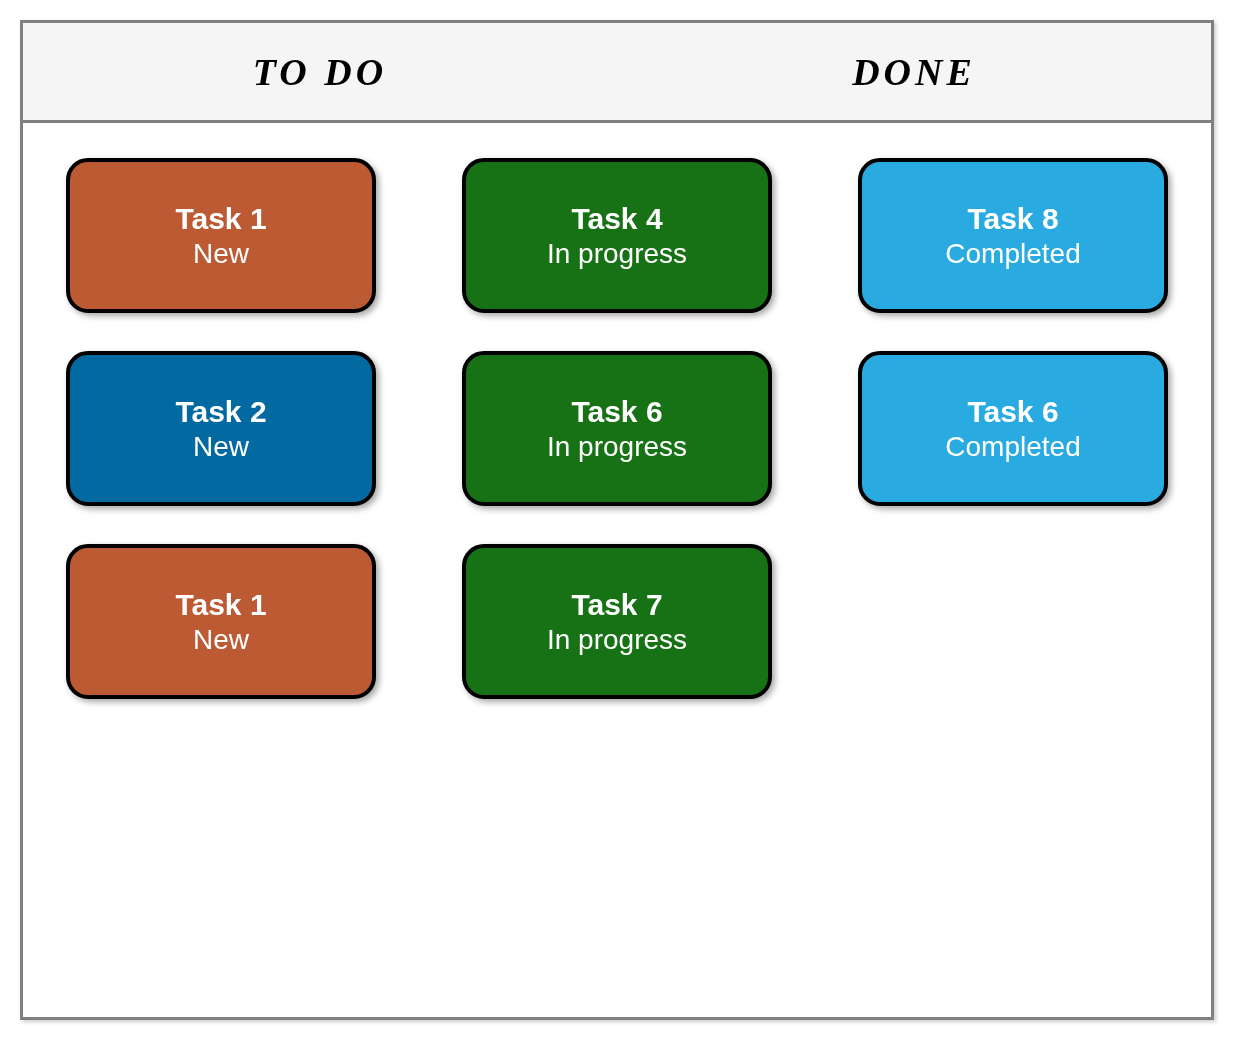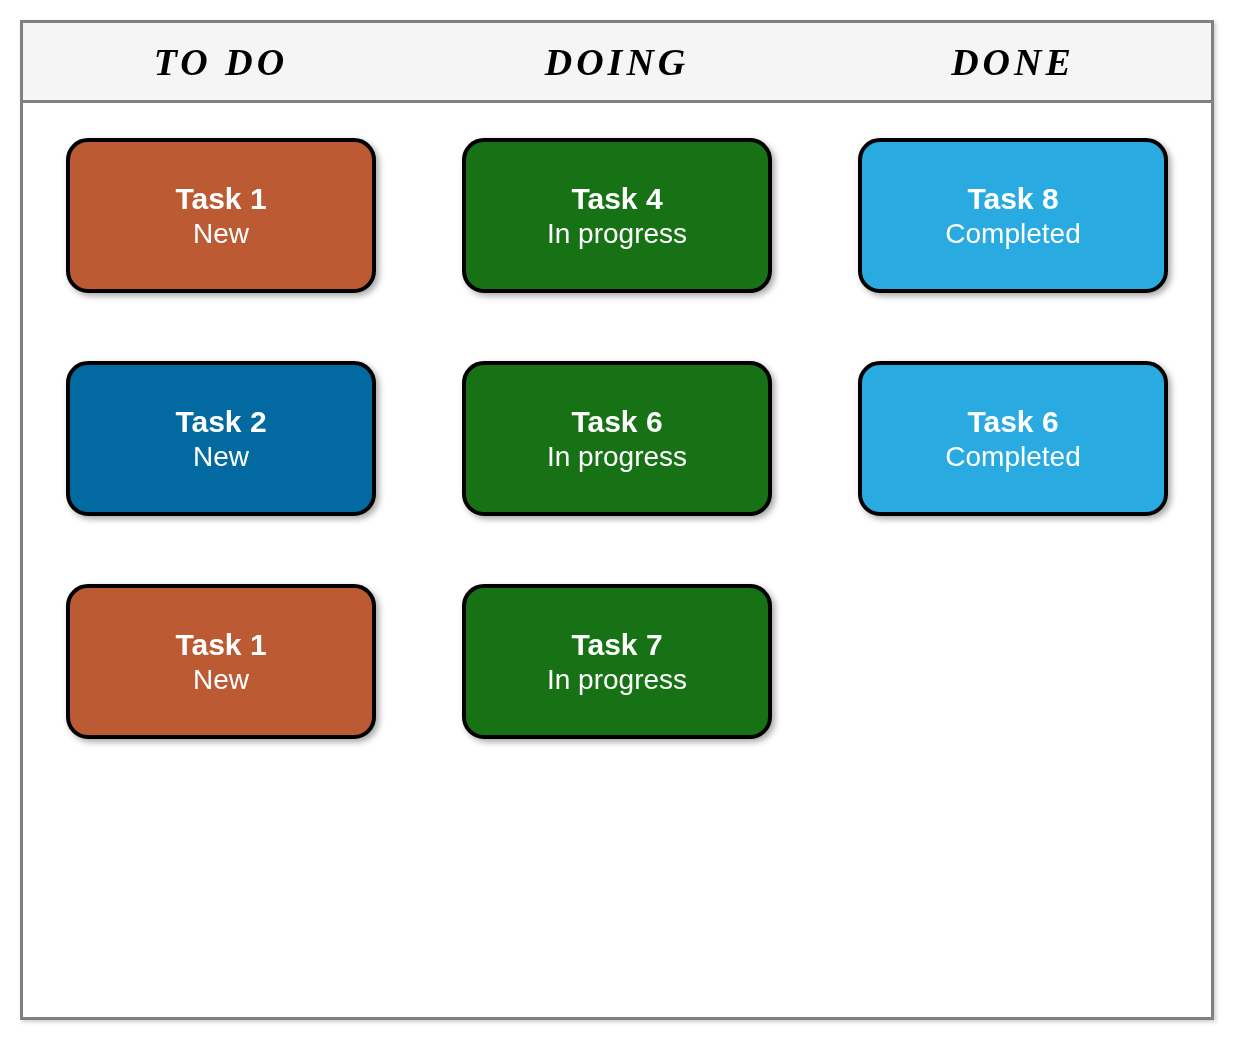--- a/index.html
+++ b/index.html
@@ -18,21 +18,21 @@
       border: 3px solid #808080;
       background: #ffffff;
       box-shadow: 2px 2px 4px rgba(0,0,0,0.2);
       display: flex;
       flex-direction: column;
     }
     .header-row {
       display: flex;
       background: #f5f5f5;
       border-bottom: 3px solid #808080;
-      height: 80px;
+      height: 100px;
     }
     .header-cell {
       flex: 1;
       display: flex;
       align-items: center;
       justify-content: center;
       font-family: "Comic Sans MS", "Marker Felt", cursive;
       font-weight: 900;
       font-size: 38px;
       font-style: italic;
@@ -43,21 +43,21 @@
     .columns-row {
       display: flex;
       flex: 1;
       padding: 35px 0;
     }
     .column {
       flex: 1;
       display: flex;
       flex-direction: column;
       align-items: center;
-      gap: 68px;
+      gap: 38px;
     }
     .card {
       width: 310px;
       height: 155px;
       border: 4px solid #000000;
       border-radius: 22px;
       display: flex;
       flex-direction: column;
       align-items: center;
       justify-content: center;
@@ -73,21 +73,20 @@
       font-size: 28px;
       margin-top: 2px;
     }
   </style>
 </head>
 <body>
 
 <div class="board">
   <div class="header-row">
     <div class="header-cell">TO DO</div>
-    <div class="header-cell">DOING</div>
     <div class="header-cell">DONE</div>
   </div>
   <div class="columns-row">
 
     <div class="column">
       <div class="card" style="background-color:#bb5a33">
         <div class="card-title">Task 1</div>
         <div class="card-status">New</div>
       </div>
       <div class="card" style="background-color:#0369a1">

